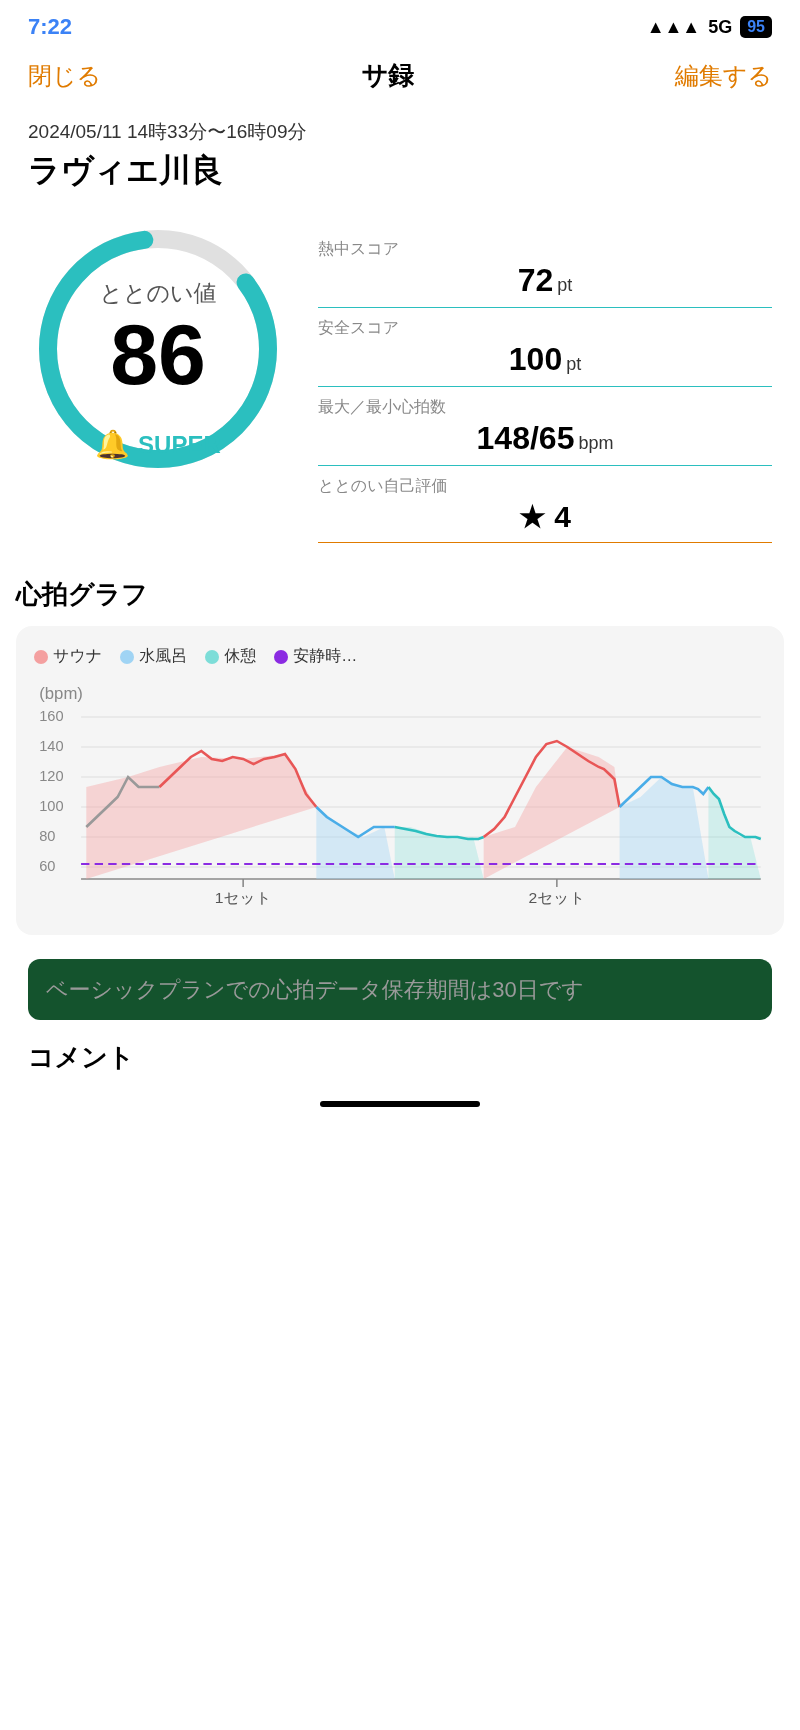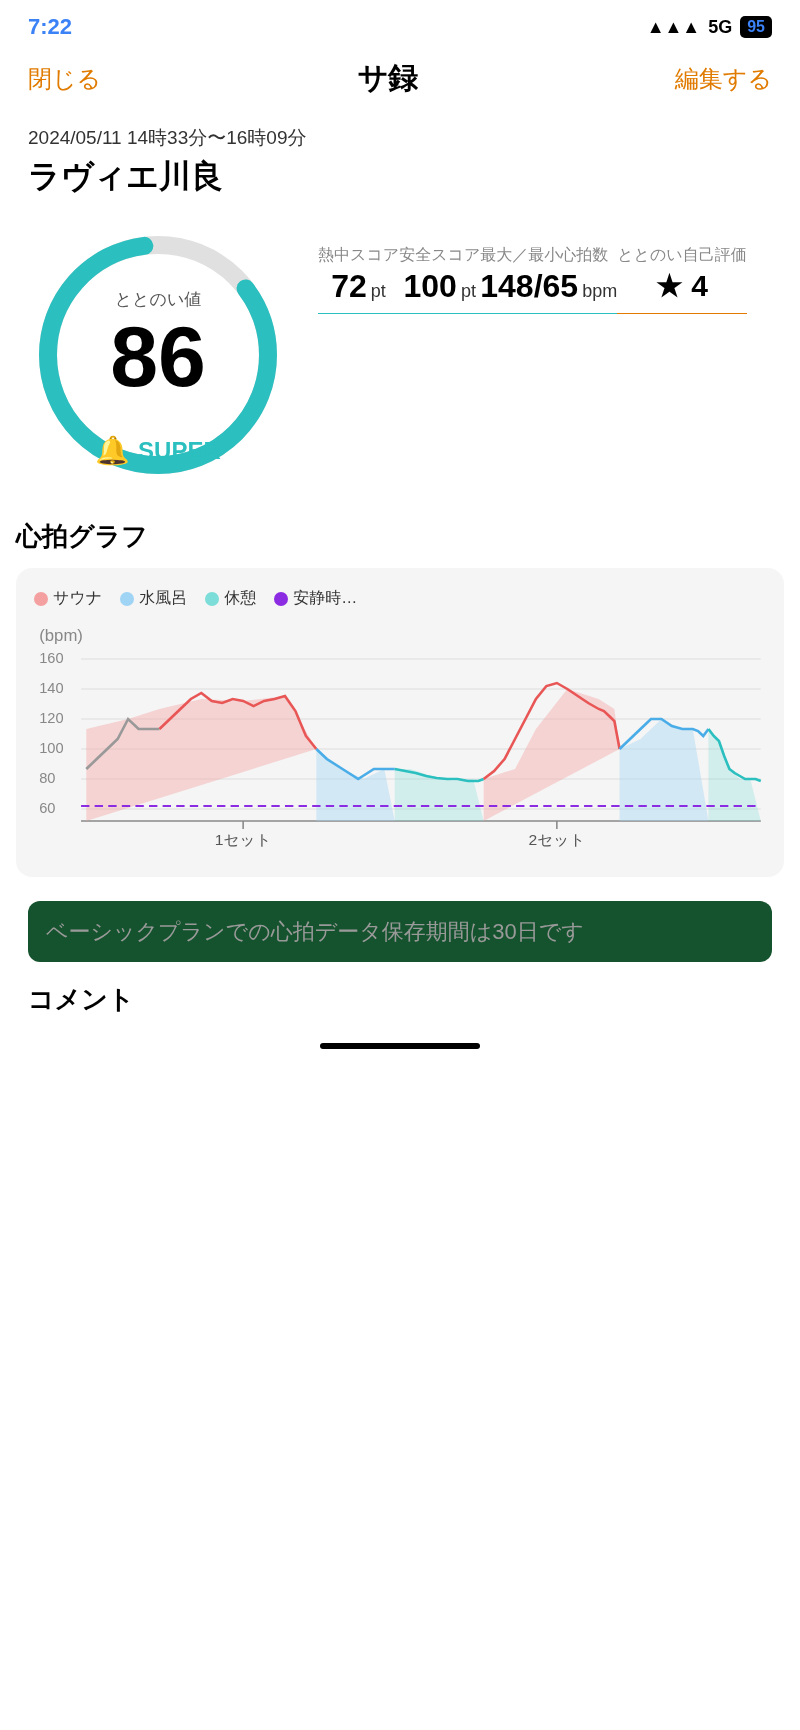--- a/index.html
+++ b/index.html
@@ -50,21 +50,21 @@
       padding: 10px 28px 16px;
       background: #fff;
       font-family: Liberation Mono, monospace;
     }
     .nav-close {
       font-size: 24px;
       color: #E07B00;
       font-weight: 400;
     }
     .nav-title {
-      font-size: 30px;
+      font-size: 26px;
       font-weight: 700;
       color: #000;
     }
     .nav-edit {
       font-size: 24px;
       color: #E07B00;
       font-weight: 400;
     }
 
     
@@ -102,21 +102,21 @@
       height: 260px;
     }
     .circle-label {
       position: absolute;
       top: 50%;
       left: 50%;
       transform: translate(-50%, -60%);
       text-align: center;
     }
     .circle-label-text {
-      font-size: 17px;
+      font-size: 23px;
       color: #555;
       display: block;
       margin-bottom: 2px;
     }
     .circle-value {
       font-size: 86px;
       font-weight: 800;
       color: #000;
       line-height: 1;
     }
@@ -135,21 +135,21 @@
     .super-text {
       font-size: 24px;
       font-weight: 700;
       color: #2BBFBF;
     }
 
     
     .score-details {
       flex: 1;
       display: flex;
-      flex-direction: row;
+      flex-direction: column;
       gap: 0;
       padding-top: 10px;
     }
     .score-item {
       padding: 10px 0 8px;
       border-bottom: 1.5px solid #2BBFBF;
     }
     .score-item:last-child {
       border-bottom: 1.5px solid #E07B00;
     }

